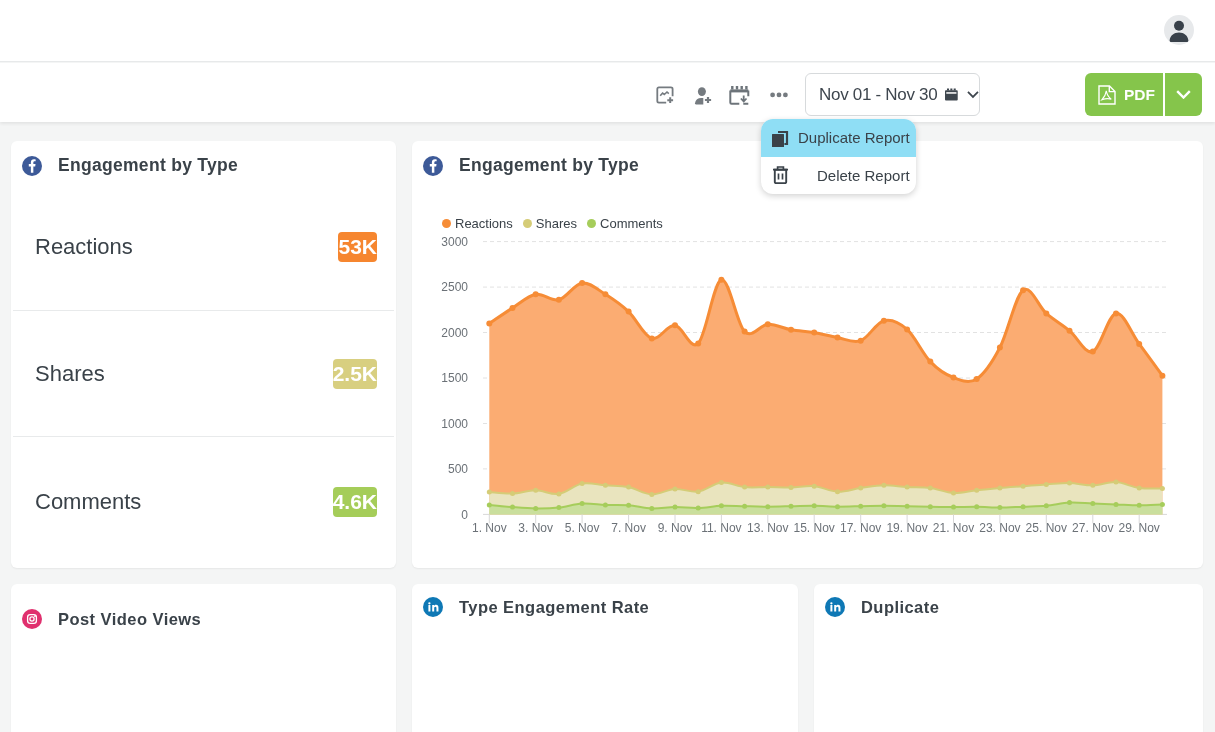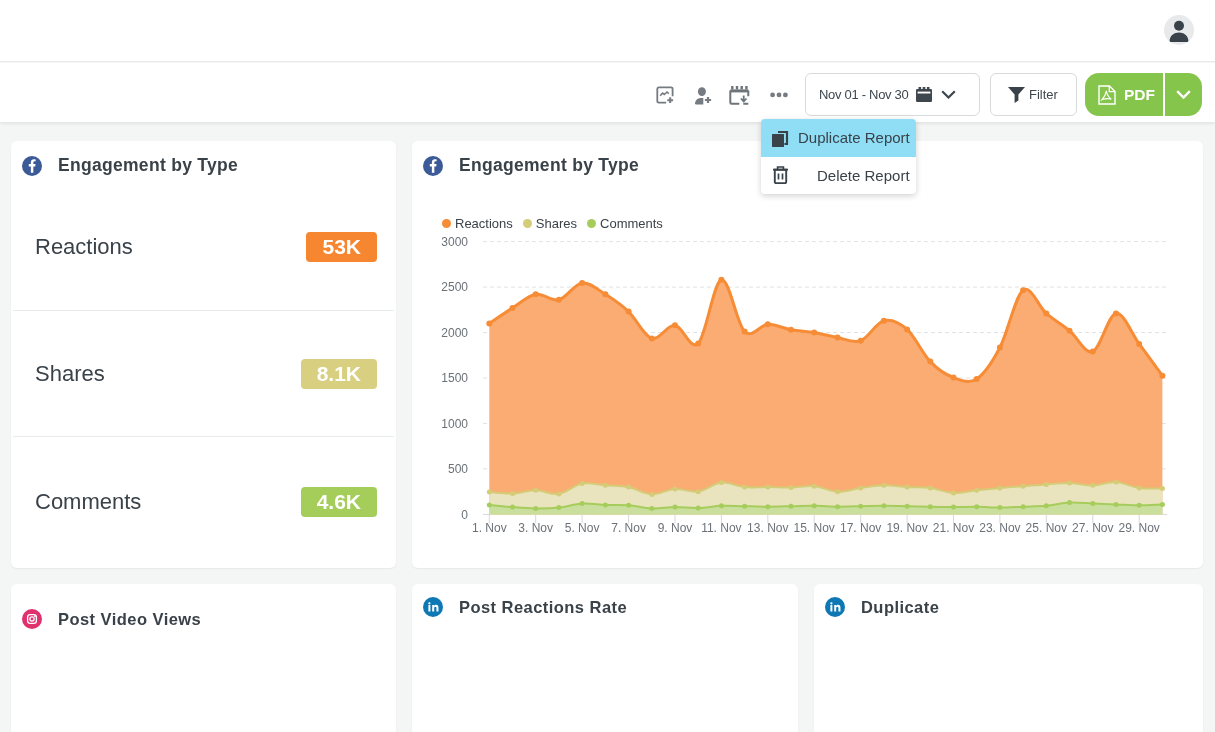--- a/index.html
+++ b/index.html
@@ -1,28 +1,28 @@
 <!DOCTYPE html>
 <html><head><meta charset="utf-8">
 <style>
 *{margin:0;padding:0;box-sizing:border-box}
 html,body{width:1215px;height:732px;overflow:hidden;background:#f4f5f5;font-family:"Liberation Sans",sans-serif;color:#3a4249;position:relative}
 #topbar{position:absolute;left:0;top:0;width:1215px;height:62px;background:#fff;border-bottom:1px solid #e7e9ea}
 #avatar{position:absolute;right:21px;top:15px;width:30px;height:30px;border-radius:50%;background:#e7e9eb;overflow:hidden}
 #toolbar{position:absolute;left:0;top:63px;width:1215px;height:59px;background:#fff;box-shadow:0 2px 3px rgba(0,0,0,0.07)}
 .tbicon{position:absolute;top:23px}
-.btn{position:absolute;top:10px;height:43px;background:#fff;border:1px solid #d7dadc;border-radius:6px;display:flex;align-items:center;font-size:13px;color:#3e464e;white-space:nowrap}
-#pdfbtn{position:absolute;left:1085px;top:10px;width:117px;height:43px;background:#85c54b;border-radius:14px;display:flex;align-items:center}
-#dropdown{position:absolute;left:761px;top:119px;width:155px;height:75px;background:#fff;border-radius:4px;box-shadow:0 2px 6px rgba(0,0,0,0.18);overflow:hidden;z-index:10}
+.btn{position:absolute;top:10px;height:43px;background:#fff;border:1px solid #d7dadc;border-radius:6px;display:flex;align-items:center;font-size:17px;color:#3e464e;white-space:nowrap}
+#pdfbtn{position:absolute;left:1085px;top:10px;width:117px;height:43px;background:#85c54b;border-radius:6px;display:flex;align-items:center}
+#dropdown{position:absolute;left:761px;top:119px;width:155px;height:75px;background:#fff;border-radius:12px;box-shadow:0 2px 6px rgba(0,0,0,0.18);overflow:hidden;z-index:10}
 .ditem{height:37.5px;display:flex;align-items:center;font-size:15px;color:#3a4249}
 .card{position:absolute;background:#fff;border-radius:6px;box-shadow:0 1px 2px rgba(0,0,0,0.06)}
 .chead{position:absolute;left:11px;top:14px;display:flex;align-items:center;gap:16px;font-size:17.5px;font-weight:bold;color:#3a4249;letter-spacing:0.3px}
 .row{position:absolute;left:24px;right:19px;display:flex;align-items:center;justify-content:space-between}
 .rlab{font-size:22px;color:#3a4249}
-.badge{font-size:21px;font-weight:bold;color:#fff;border-radius:4px;padding:0 16px;line-height:30px;height:30px}
+.badge{font-size:21px;font-weight:bold;color:#fff;border-radius:4px;padding:0 0;line-height:30px;height:30px}
 .divider{position:absolute;left:2px;right:2px;height:1px;background:#e8eaeb}
 .legend{position:absolute;left:30px;top:75px;display:flex;align-items:center;font-size:13px;color:#3a4249}
 .ldot{width:9px;height:9px;border-radius:50%;margin-right:4px}
 </style></head>
 <body>
 <div id="topbar">
     <div id="avatar"><svg width="30" height="30" viewBox="0 0 30 30">
         <circle cx="15" cy="10.8" r="5" fill="#39414a"></circle>
         <path d="M15 17.4c5 0 9 3 9.4 8a1.4 1.4 0 01-1.4 1.5H7a1.4 1.4 0 01-1.4-1.5c.4-5 4.4-8 9.4-8z" fill="#39414a"></path>
       </svg></div>
@@ -53,26 +53,20 @@
       <span style="margin-left:13px;letter-spacing:-0.3px">Nov 01 - Nov 30</span>
 <svg style="margin-left:8px" width="16" height="15" viewBox="0 0 16 15" fill="#3e464e">
         <path d="M2.5 0h2.6v2.6H2.5zM6.7 0h2.6v2.6H6.7zM10.9 0h2.6v2.6h-2.6z"></path>
         <rect x="0" y="2" width="16" height="13" rx="1.2"></rect>
         <rect x="1.6" y="4.6" width="12.8" height="1.9" fill="#fff"></rect>
       </svg>
 <svg style="margin-left:9px" width="15" height="9" viewBox="0 0 15 9" fill="none" stroke="#3e464e" stroke-width="2.2">
         <path d="M1.2 1.2l6.3 6.3 6.3-6.3"></path>
       </svg>
     </div>
-<div class="btn" style="left:990px;width:87px">
-      <svg style="margin-left:17px" width="17" height="16" viewBox="0 0 17 16" fill="#3a4249">
-        <path d="M0 0h17l-6.6 7.6v5.8L6.6 16V7.6z"></path>
-      </svg>
-      <span style="margin-left:4px">Filter</span>
-    </div>
 <div id="pdfbtn">
       <svg style="margin-left:13px" width="18" height="20" viewBox="0 0 18 20" fill="none" stroke="#fff" stroke-width="1.4">
         <path d="M1 1h10.5L17 6.5V19H1z"></path>
         <path d="M11.3 1v5.6H17"></path>
         <path d="M4 14.7c2.3-2.7 4-6 4.3-8.8.5 2.9 2 6.3 5 8.2-2.8-.7-6.6-.4-9.3.6z" stroke-width="1.1"></path>
       </svg>
 <span style="color:#fff;font-weight:bold;font-size:15.5px;margin-left:8px">PDF</span>
 <div style="position:absolute;left:78px;top:0;width:1.5px;height:43px;background:#fff"></div>
 <svg style="position:absolute;left:91px;top:17px" width="15" height="9" viewBox="0 0 15 9" fill="none" stroke="#fff" stroke-width="2.4">
         <path d="M1.2 1.2l6.3 6.3 6.3-6.3"></path>
@@ -88,21 +82,21 @@
       </svg>
       <span>Engagement by Type</span>
     </div>
 <div class="row" style="top:91px;height:30px">
       <span class="rlab">Reactions</span>
       <span class="badge" style="background:#f6862f">53K</span>
     </div>
 <div class="divider" style="top:169px"></div>
 <div class="row" style="top:218px;height:30px">
       <span class="rlab">Shares</span>
-      <span class="badge" style="background:#d8cf80">8.1K</span>
+      <span class="badge" style="background:#d8cf80">2.5K</span>
     </div>
 <div class="divider" style="top:295px"></div>
 <div class="row" style="top:346px;height:30px">
       <span class="rlab">Comments</span>
       <span class="badge" style="background:#a5cd59">4.6K</span>
     </div>
 </div>
 
 <div class="card" style="left:412px;top:141px;width:791px;height:427px">
 <svg width="791" height="427" viewBox="0 0 791 427" style="position:absolute;left:0;top:0">
@@ -283,21 +277,21 @@
       </svg>
       <span style="font-size:16.5px;letter-spacing:0.45px">Post Video Views</span>
     </div>
 </div>
 <div class="card" style="left:412px;top:584px;width:386px;height:400px">
 <div class="chead" style="top:13px">
       <svg width="20" height="20" viewBox="0 0 20 20">
         <circle cx="10" cy="10" r="10" fill="#0e78b5"></circle>
         <path d="M5.4 8h2v6.5h-2zM6.4 5.2a1.16 1.16 0 110 2.33 1.16 1.16 0 010-2.33zM9.2 8h1.92v.9h.03c.27-.5.92-1.03 1.9-1.03 2.03 0 2.4 1.34 2.4 3.08v3.55h-2v-3.15c0-.75-.01-1.72-1.05-1.72-1.05 0-1.21.82-1.21 1.66v3.2h-2z" fill="#fff"></path>
       </svg>
-      <span style="font-size:16.5px;letter-spacing:0.45px">Post Reactions Rate</span>
+      <span style="font-size:16.5px;letter-spacing:0.45px">Type Engagement Rate</span>
     </div>
 </div>
 <div class="card" style="left:814px;top:584px;width:389px;height:400px">
 <div class="chead" style="top:13px">
       <svg width="20" height="20" viewBox="0 0 20 20">
         <circle cx="10" cy="10" r="10" fill="#0e78b5"></circle>
         <path d="M5.4 8h2v6.5h-2zM6.4 5.2a1.16 1.16 0 110 2.33 1.16 1.16 0 010-2.33zM9.2 8h1.92v.9h.03c.27-.5.92-1.03 1.9-1.03 2.03 0 2.4 1.34 2.4 3.08v3.55h-2v-3.15c0-.75-.01-1.72-1.05-1.72-1.05 0-1.21.82-1.21 1.66v3.2h-2z" fill="#fff"></path>
       </svg>
       <span style="font-size:16.5px;letter-spacing:0.45px">Duplicate</span>
     </div>

